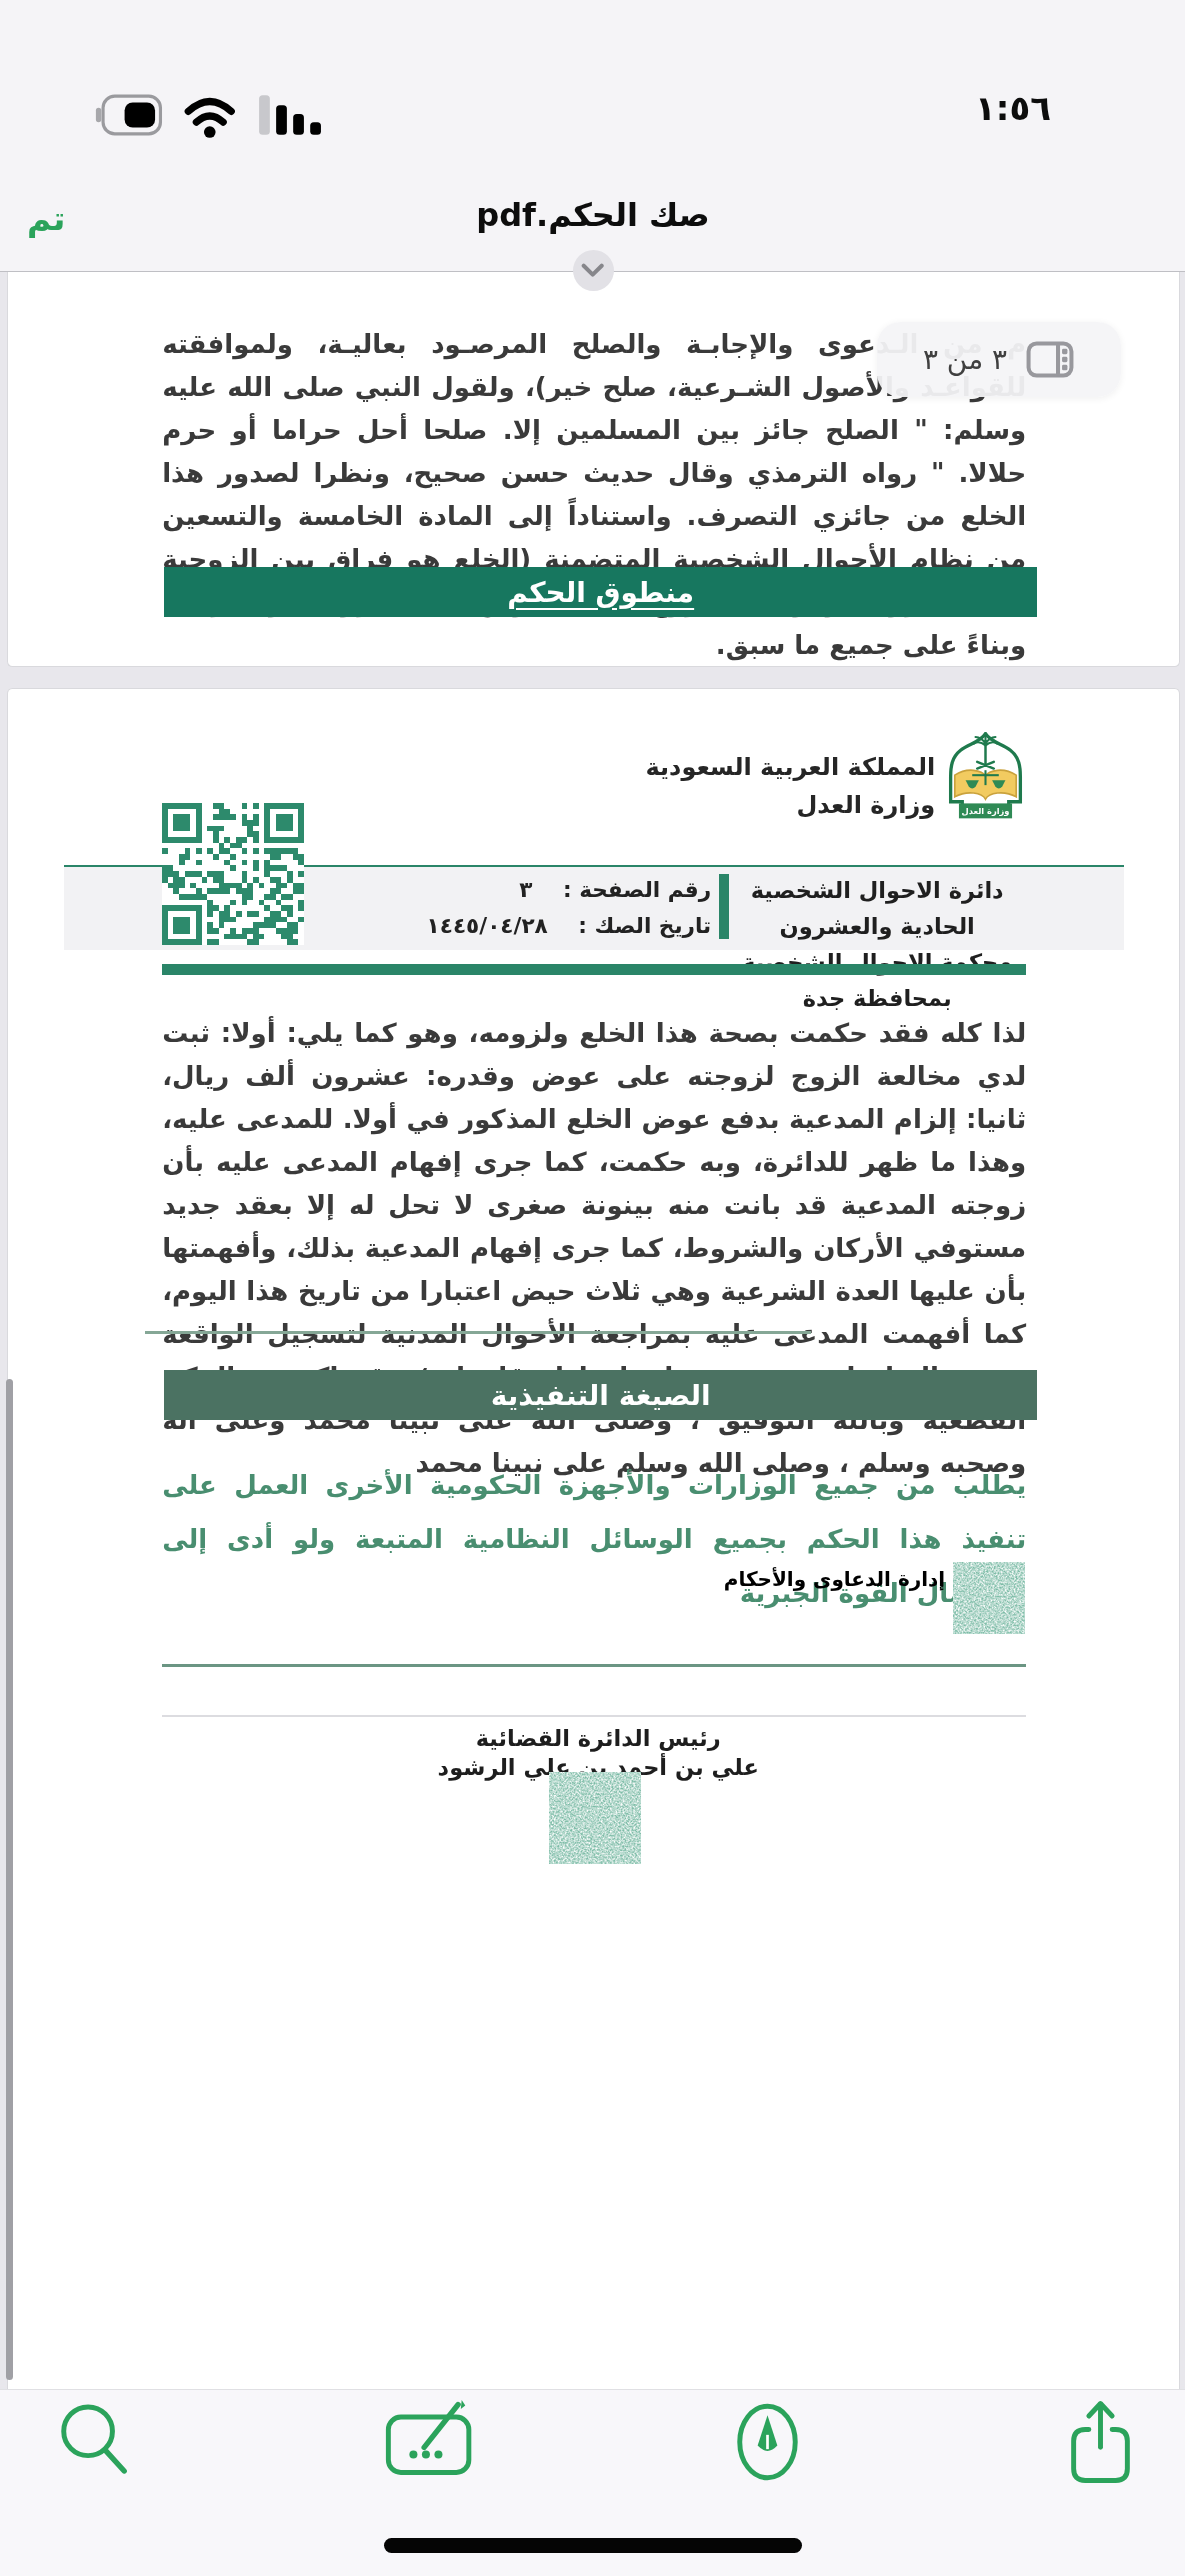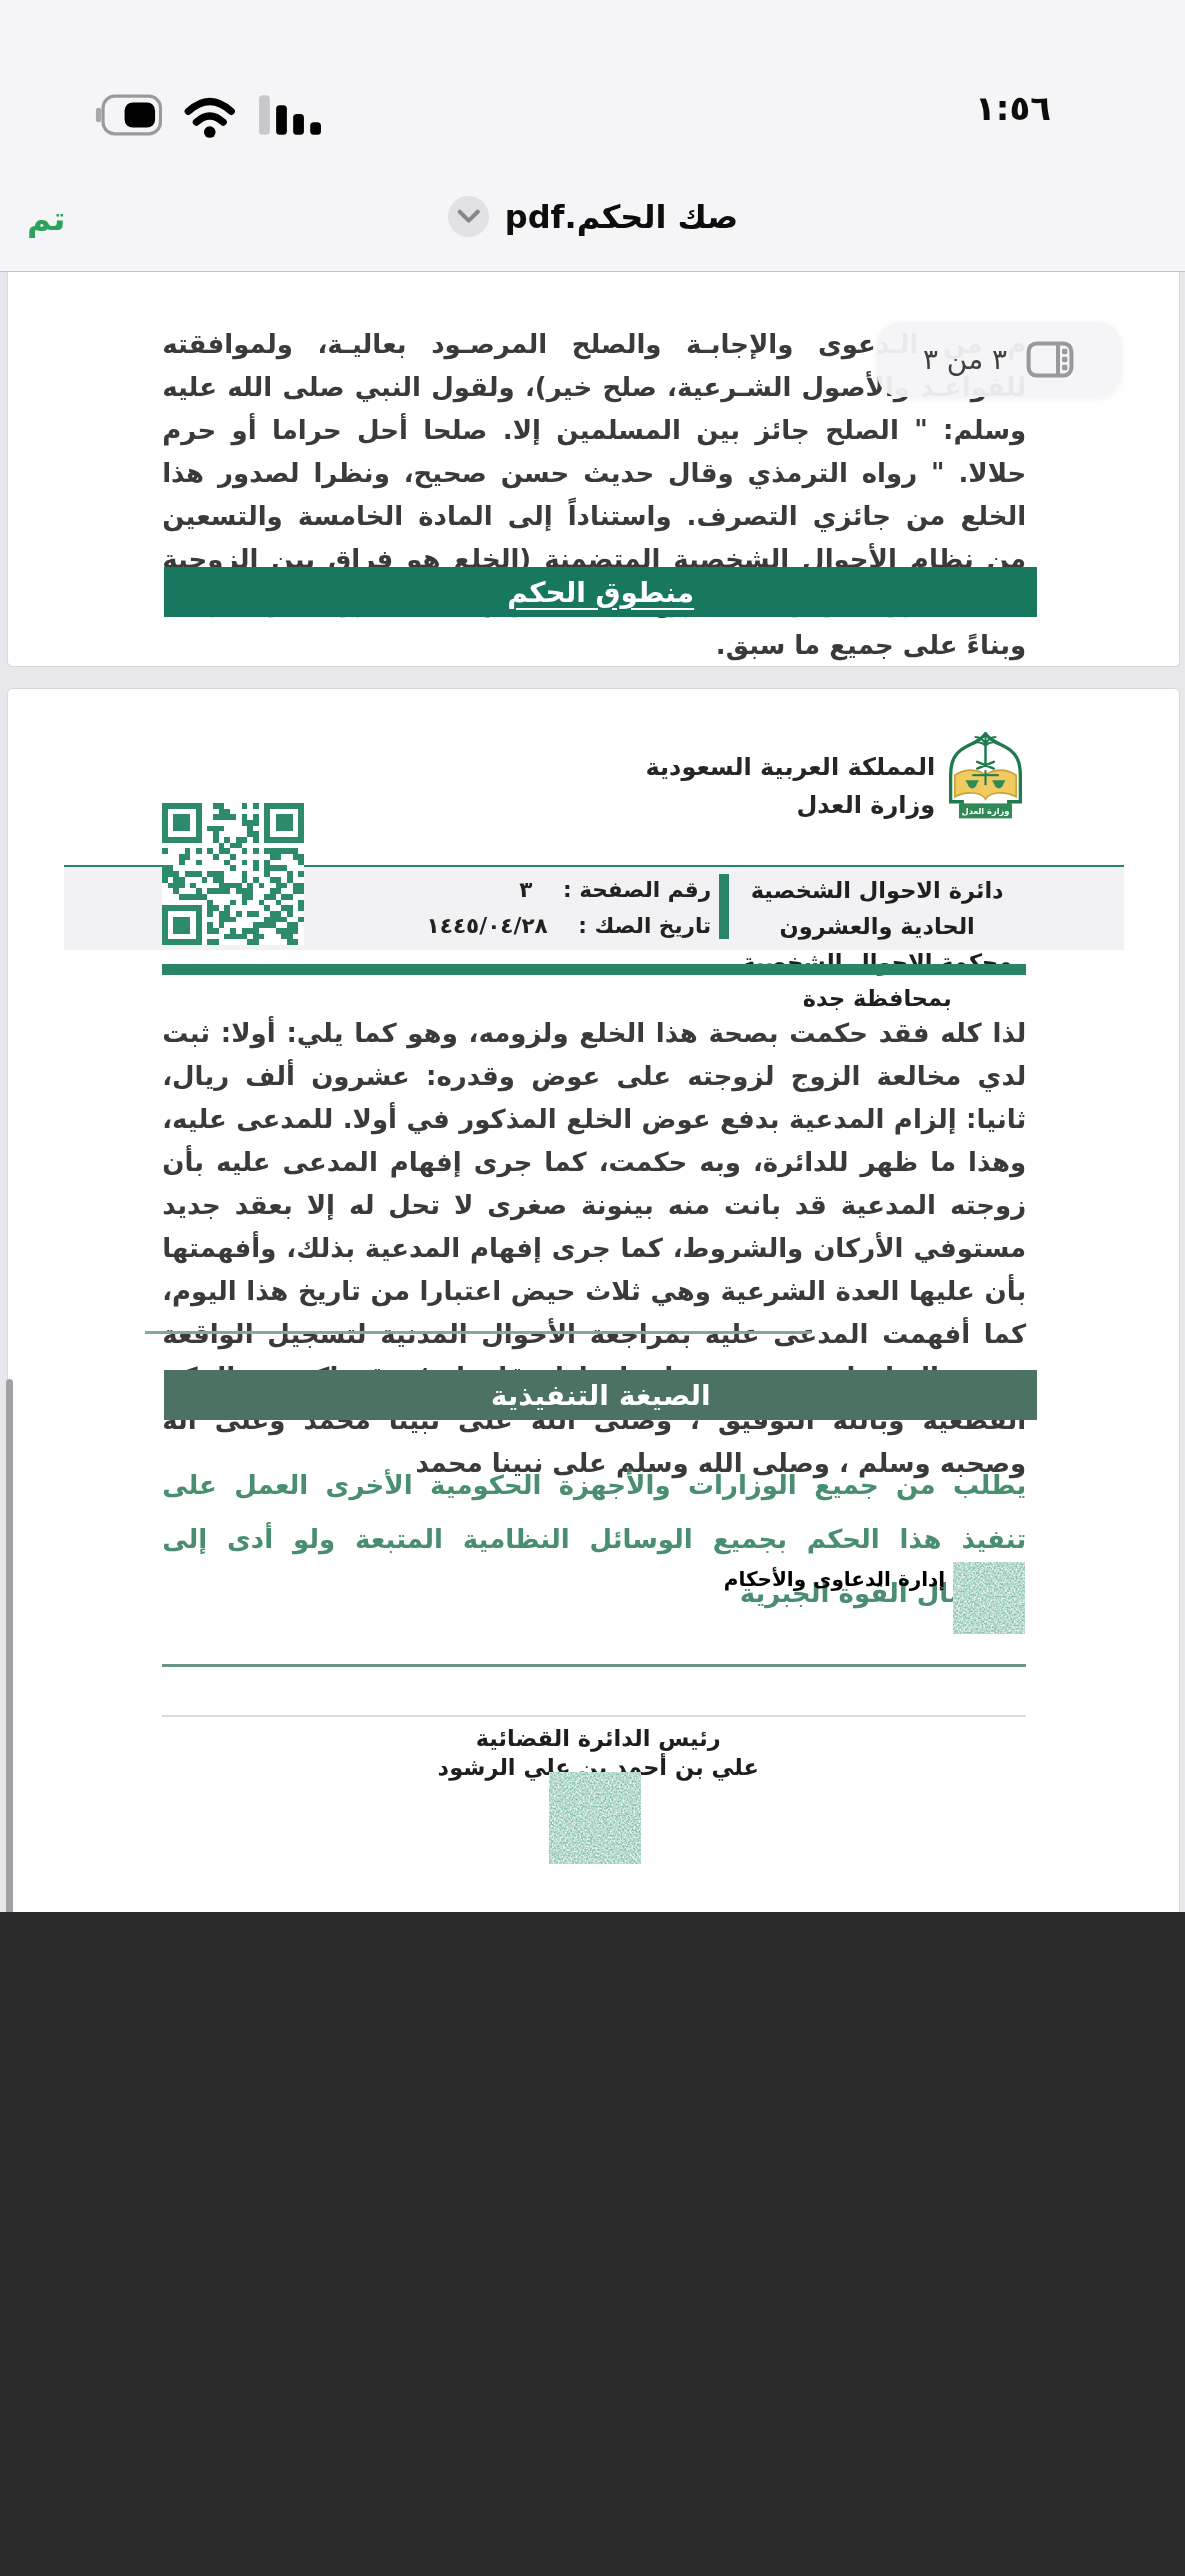--- a/index.html
+++ b/index.html
@@ -1,25 +1,25 @@
 <!DOCTYPE html>
 <html style="font-size:14.4px"><head>
 <meta charset="utf-8">
 <style>
   html,body{margin:0;padding:0;background:#2b2b2b;}
-  .screen{position:relative;width:1186px;height:1912px;overflow:hidden;
+  .screen{position:relative;width:1186px;height:2576px;overflow:hidden;
     background:#e8e7ec;font-family:"DejaVu Sans",sans-serif;margin:0 auto;}
 
   
   .topbar{position:absolute;top:0;left:0;width:1186px;height:271px;background:#f5f4f7;
     border-bottom:1.8px solid #bfbfc4;z-index:30;}
   .time{position:absolute;left:941px;top:88px;width:144px;font-size:34px;font-weight:700;color:#0d0d0d;text-align:center;}
   .status-icons{position:absolute;left:95px;top:88px;}
   .done-btn{position:absolute;left:27px;top:199px;font-size:33px;font-weight:600;color:#2ba35b;}
-  .title-row{position:absolute;left:0;top:196px;width:1186px;display:flex;justify-content:center;align-items:center;direction:rtl;gap:16px;}
+  .title-row{position:absolute;left:0;top:196px;width:1186px;display:flex;justify-content:center;align-items:center;direction:rtl;gap:16px;flex-direction:column;}
   .doc-title{font-size:32px;font-weight:700;color:#0d0d0d;direction:rtl;}
   .chev-circle{width:41px;height:41px;border-radius:20.7px;background:#e2e1e6;display:flex;align-items:center;justify-content:center;}
 
   
   .card{position:absolute;left:7.2px;width:1171px;background:#ffffff;border:0.9px solid #d9d9dd;z-index:5;}
   .card1{top:271px;height:395px;border-top:none;border-radius:0 0 5.4px 5.4px;}
   .card2{top:688px;height:1701px;border-radius:5.4px 5.4px 0 0;border-bottom:none;}
 
   .doc-text{position:absolute;direction:rtl;text-align:justify;text-justify:inter-word;
     font-size:26px;line-height:43px;font-weight:600;color:#3a3a3a;}

